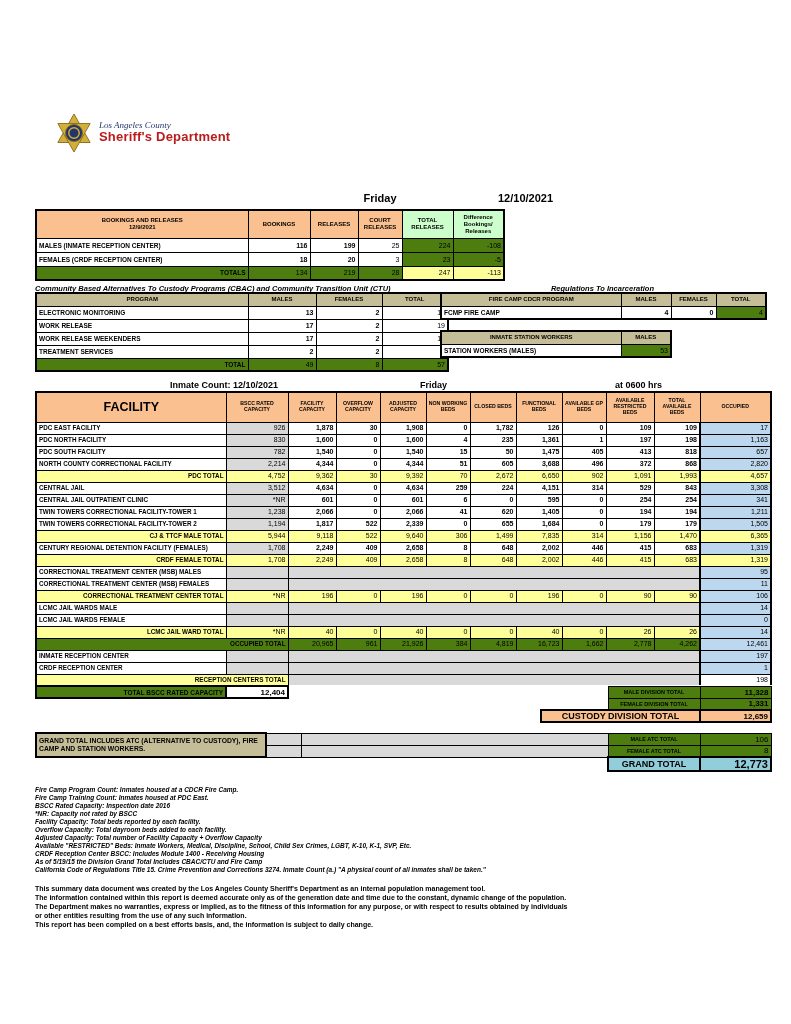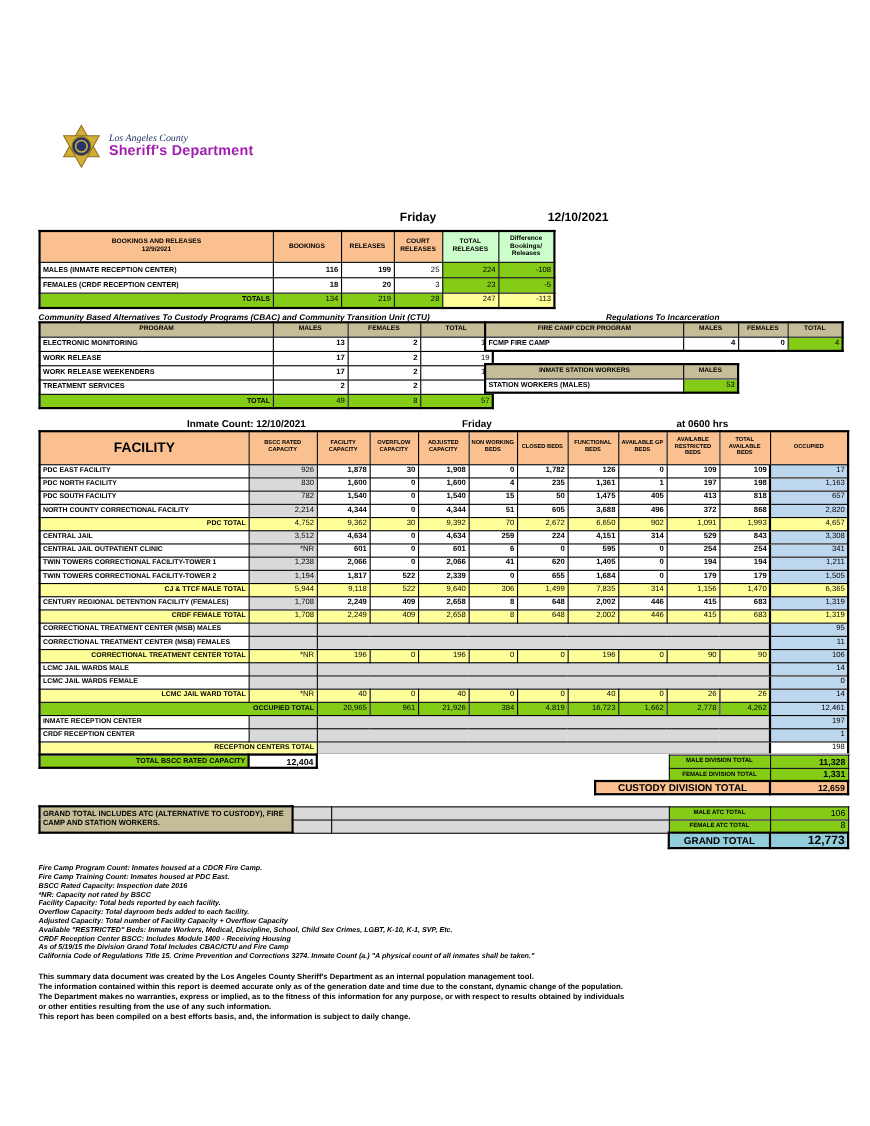--- a/index.html
+++ b/index.html
@@ -3,36 +3,36 @@
 <meta charset="utf-8">
 <style>
   html,body{margin:0;padding:0;background:#e8e8e8;}
   .page{position:relative;width:791px;height:1024px;background:#ffffff;margin:0 auto;
         font-family:"Liberation Sans", sans-serif;color:#000;overflow:hidden;}
   .page *{box-sizing:border-box;}
   .abs{position:absolute;}
 
   
   .agency1{font-family:"Liberation Serif", serif;font-style:italic;font-size:9px;color:#24356b;line-height:10px;}
-  .agency2{font-size:13px;font-weight:bold;color:#a21caf;line-height:14px;letter-spacing:.2px;}
+  .agency2{font-size:13px;font-weight:bold;color:#b91c1c;line-height:14px;letter-spacing:.2px;}
 
   .doc-title{left:0;top:158px;width:791px;text-align:center;font-size:15px;font-weight:bold;}
   .day-label{font-size:11px;font-weight:bold;}
 
   table{border-collapse:collapse;table-layout:fixed;background:#fff;}
   table{border:2px solid #000;}
   td,th{border:1px solid #000;overflow:hidden;white-space:nowrap;padding:0 2px;height:13px;}
   th{font-size:6px;font-weight:bold;background:#FAC090;text-align:center;white-space:normal;line-height:1.15;padding:1px;}
   th.tan{background:#C4BD97;}
   th.grn{background:#CCFFCC;}
   .num{text-align:right;font-size:7px;}
   .lbl{text-align:left;font-size:6.5px;font-weight:bold;}
   .right{text-align:right;}
   .b{font-weight:bold;}
-  .green{background:#84cc16;}
+  .green{background:#4d7c0f;}
   .yellow{background:#FFFF99;}
   .gray{background:#D9D9D9;}
   .blue{background:#BDD7EE;}
   .peach{background:#FAC090;}
   .grandblue{background:#92CDDC;}
   .nb{border:none;background:transparent;}
   .sec-title{font-size:7.5px;font-weight:bold;font-style:italic;}
 
   
   .bookings tr{height:14px;}

